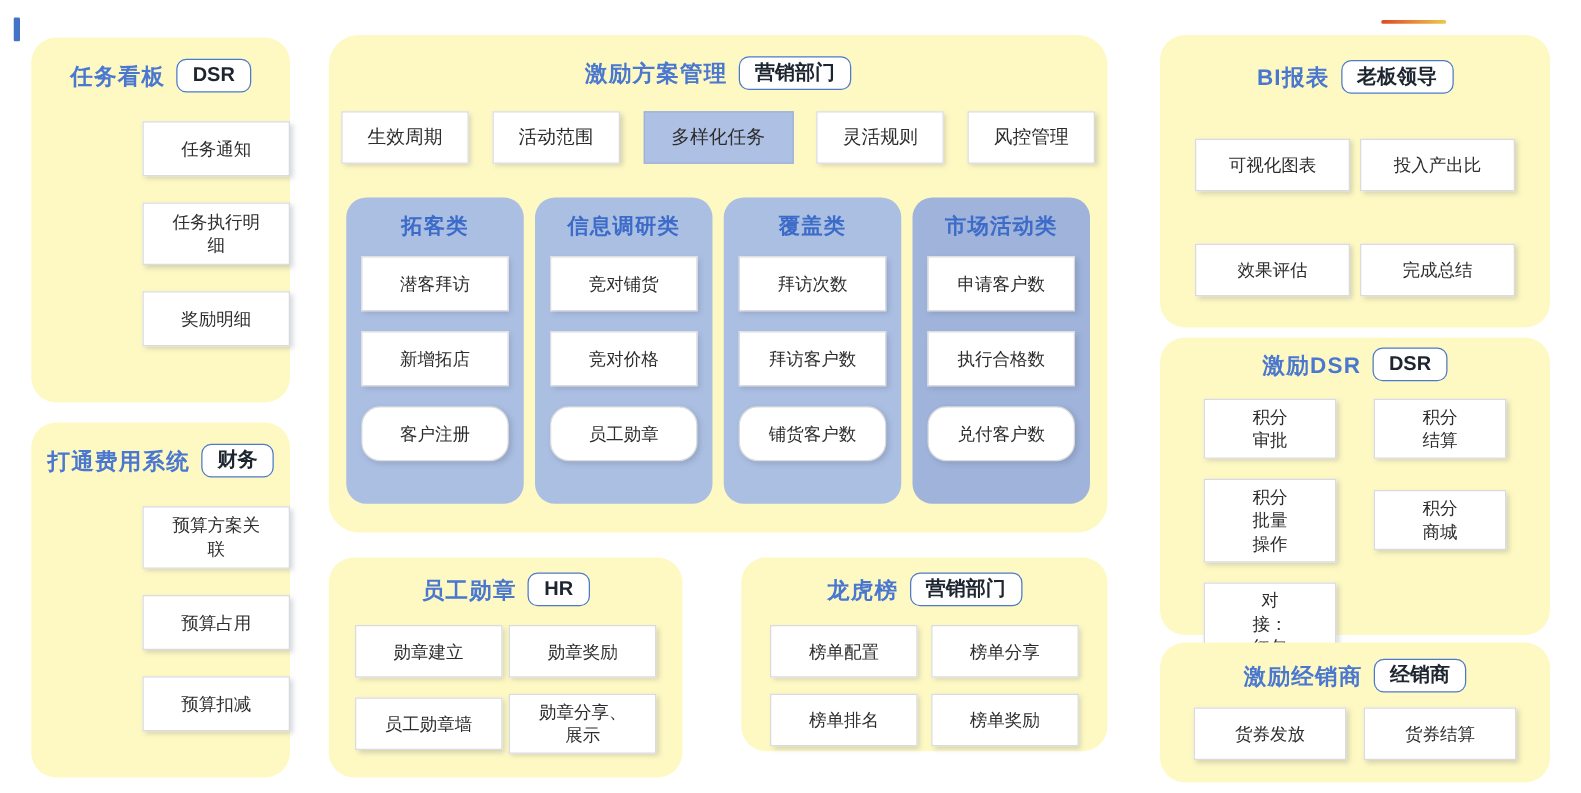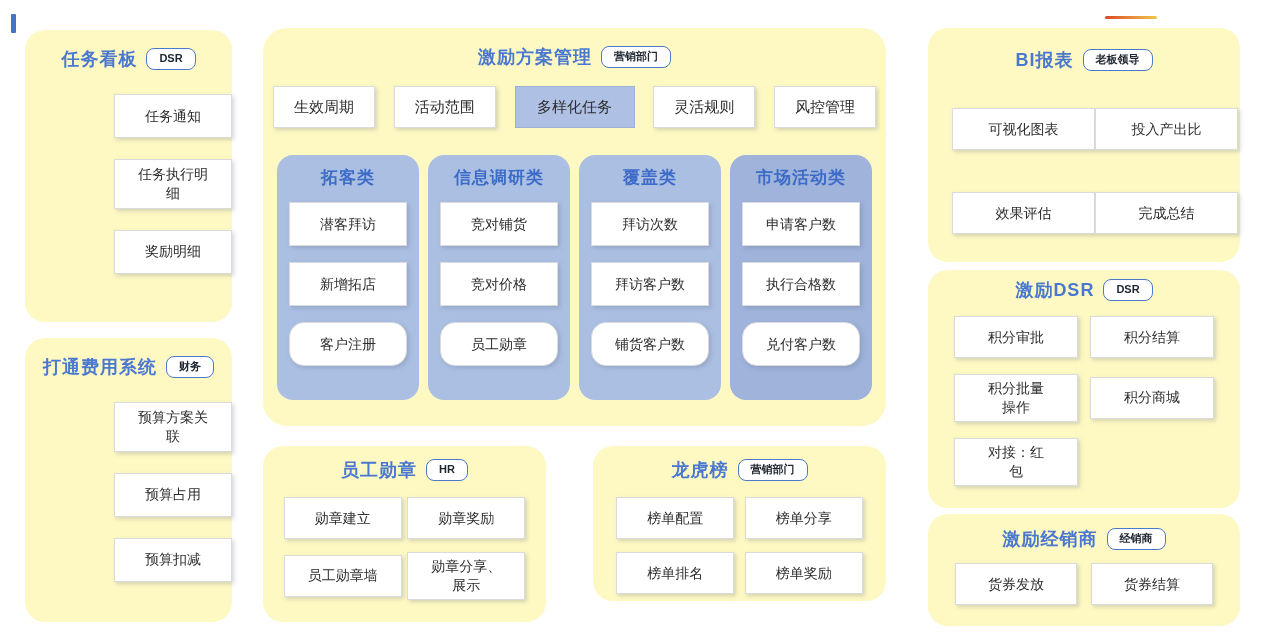--- a/index.html
+++ b/index.html
@@ -49,21 +49,21 @@
     font-weight: bold;
     letter-spacing: 1px;
     white-space: nowrap;
   }
 
   .badge {
     background: #ffffff;
     border: 1.6px solid #4d7ac8;
     border-radius: 8px;
     color: #1d2530;
-    font-size: 11px;
+    font-size: 16px;
     font-weight: bold;
     padding: 3px 12px;
     white-space: nowrap;
     line-height: 1.2;
   }
 
   .btn {
     background: #ffffff;
     border: 1px solid #d9dbde;
     box-shadow: 2px 2px 4px rgba(90, 100, 120, 0.25);
@@ -158,25 +158,25 @@
   }
   .pos-employee .btn, .pos-leaderboard .btn { width: 118px; min-height: 42px; padding: 4px 18px; }
 
   
   .pos-bi     { left: 928px; top: 28px;  width: 312px; height: 234px; }
   .pos-dsr    { left: 928px; top: 270px; width: 312px; height: 238px; }
   .pos-dealer { left: 928px; top: 514px; width: 312px; height: 112px; }
 
   .pos-bi .panel-head { padding-top: 20px; }
   .pos-bi .grid-2 { margin-top: 36px; row-gap: 42px; padding: 0 24px; }
-  .pos-bi .btn { width: 143px; min-height: 42px; padding: 4px 16px; }
+  .pos-bi .btn { width: 124px; min-height: 42px; padding: 4px 16px; }
 
   .pos-dsr .panel-head { padding-top: 8px; }
   .pos-dsr .grid-2 { margin-top: 14px; row-gap: 16px; padding: 0 20px; }
-  .pos-dsr .btn { width: 124px; min-height: 42px; padding: 4px 32px; }
+  .pos-dsr .btn { width: 106px; min-height: 42px; padding: 4px 32px; }
 
   .pos-dealer .panel-head { padding-top: 13px; }
   .pos-dealer .grid-2 { margin-top: 12px; padding: 0 20px; }
   .pos-dealer .btn { width: 122px; min-height: 42px; padding: 4px 16px; }
 </style>
 </head>
 <body>
 
 <div class="canvas">
 

